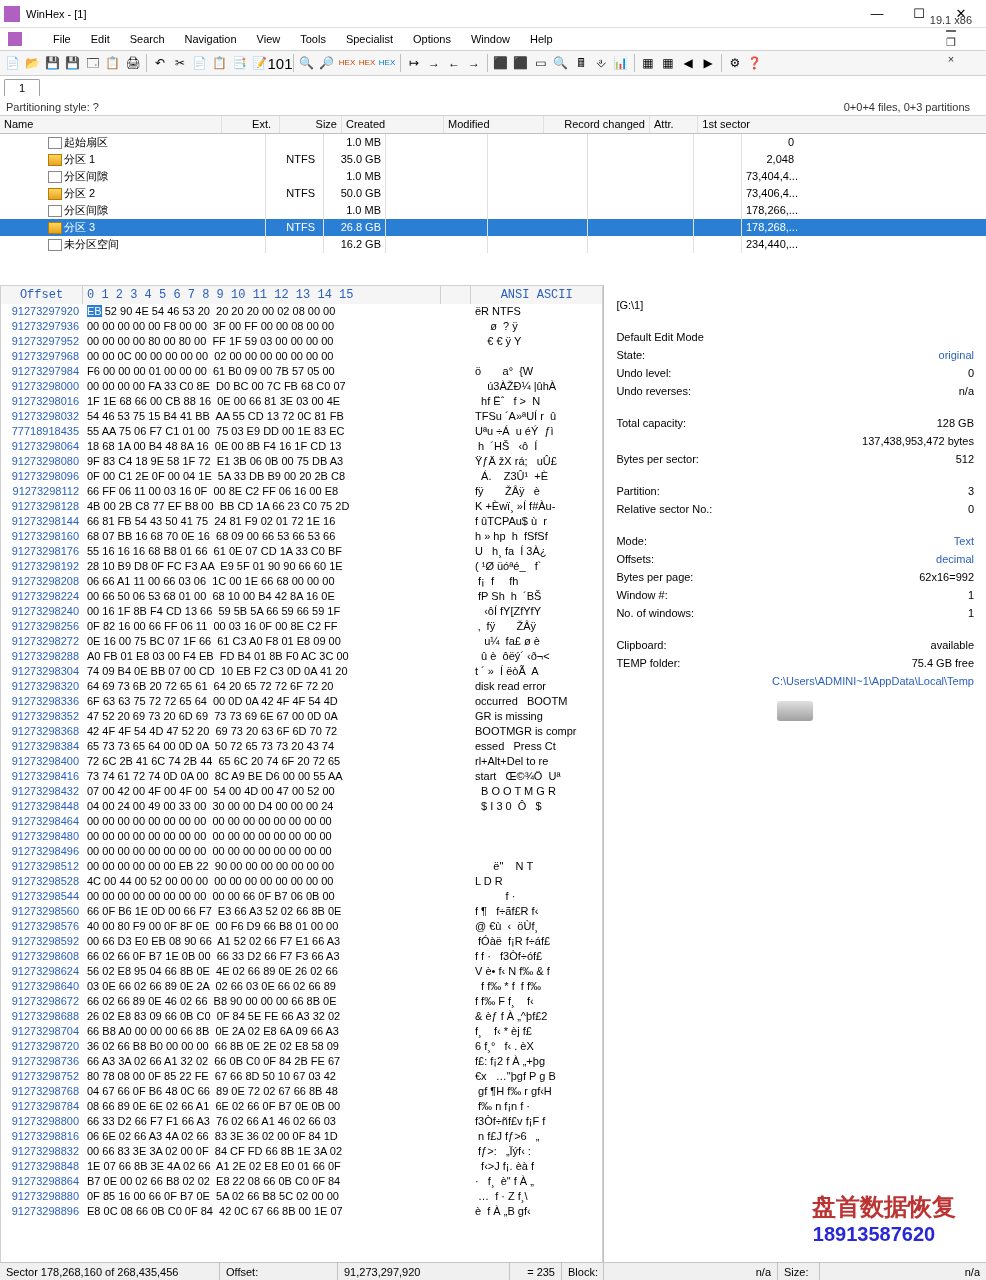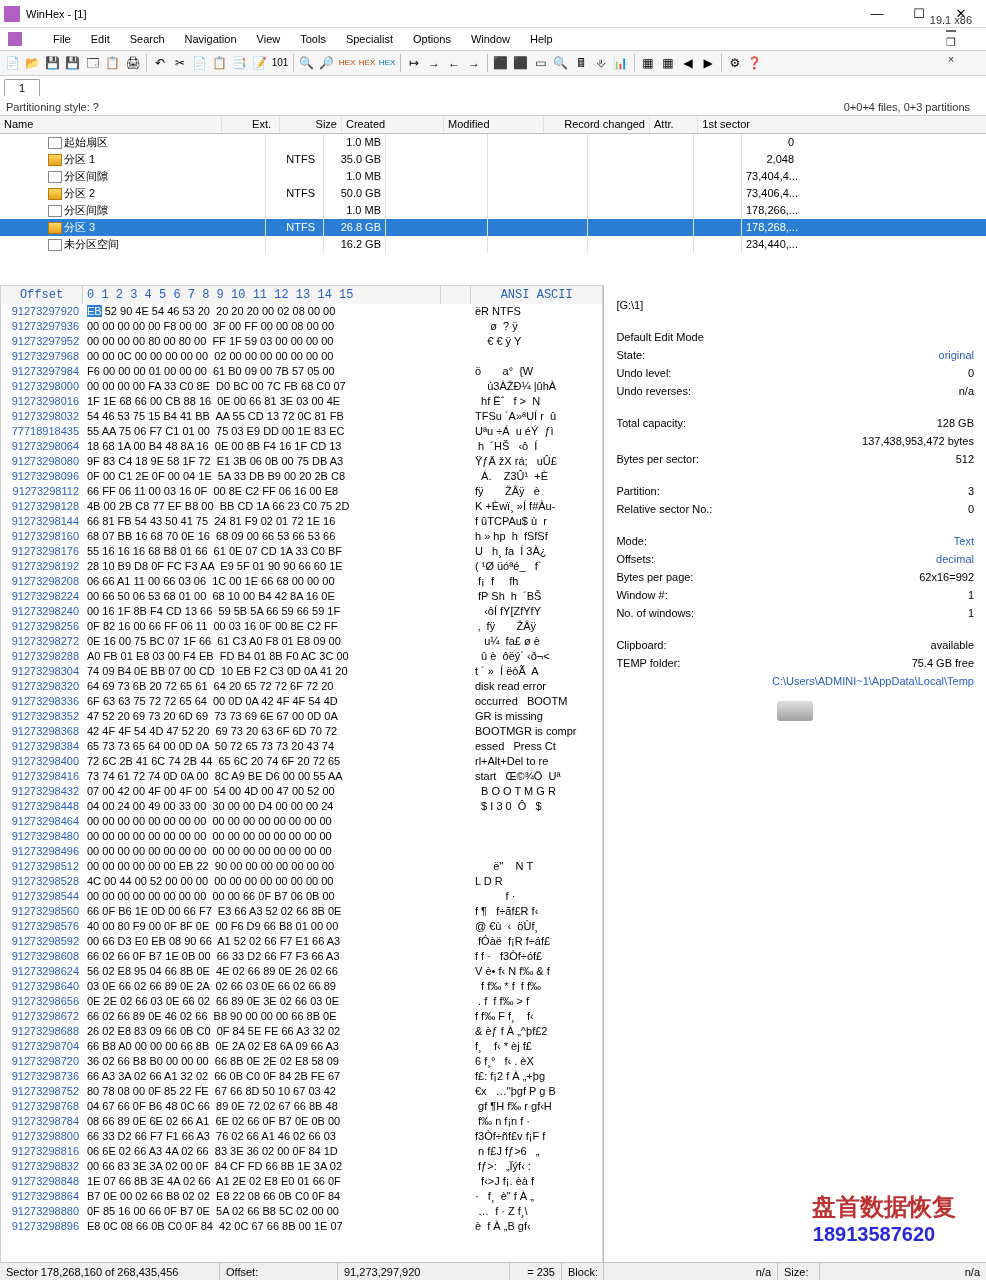--- a/index.html
+++ b/index.html
@@ -97,21 +97,21 @@
   <span class="tbtn">🗔</span>
   <span class="tbtn">📋</span>
   <span class="tbtn">🖨</span>
   <span class="sep"></span>
   <span class="tbtn">↶</span>
   <span class="tbtn">✂</span>
   <span class="tbtn">📄</span>
   <span class="tbtn">📋</span>
   <span class="tbtn">📑</span>
   <span class="tbtn">📝</span>
-  <span class="tbtn" style="font-size:10px">101</span>
+  <span class="tbtn" style="font-size:15px">101</span>
   <span class="sep"></span>
   <span class="tbtn">🔍</span>
   <span class="tbtn">🔎</span>
   <span class="tbtn" style="font-size:8px;color:#c40">HEX</span>
   <span class="tbtn" style="font-size:8px;color:#c40">HEX</span>
   <span class="tbtn" style="font-size:8px;color:#07c">HEX</span>
   <span class="sep"></span>
   <span class="tbtn">↦</span>
   <span class="tbtn">→</span>
   <span class="tbtn">←</span>
@@ -276,21 +276,20 @@
           <div class="hex-row"><span class="off">91273298496</span><span class="bytes">00 00 00 00 00 00 00 00  00 00 00 00 00 00 00 00</span><span class="asc-space"></span><span class="asc">                </span></div>
           <div class="hex-row"><span class="off">91273298512</span><span class="bytes">00 00 00 00 00 00 EB 22  90 00 00 00 00 00 00 00</span><span class="asc-space"></span><span class="asc">      ë"    N T </span></div>
           <div class="hex-row"><span class="off">91273298528</span><span class="bytes">4C 00 44 00 52 00 00 00  00 00 00 00 00 00 00 00</span><span class="asc-space"></span><span class="asc">L D R           </span></div>
           <div class="hex-row"><span class="off">91273298544</span><span class="bytes">00 00 00 00 00 00 00 00  00 00 66 0F B7 06 0B 00</span><span class="asc-space"></span><span class="asc">          f ·   </span></div>
           <div class="hex-row"><span class="off">91273298560</span><span class="bytes">66 0F B6 1E 0D 00 66 F7  E3 66 A3 52 02 66 8B 0E</span><span class="asc-space"></span><span class="asc">f ¶   f÷ãf£R f‹ </span></div>
           <div class="hex-row"><span class="off">91273298576</span><span class="bytes">40 00 80 F9 00 0F 8F 0E  00 F6 D9 66 B8 01 00 00</span><span class="asc-space"></span><span class="asc">@ €ù  ‹  öÙf¸   </span></div>
           <div class="hex-row"><span class="off">91273298592</span><span class="bytes">00 66 D3 E0 EB 08 90 66  A1 52 02 66 F7 E1 66 A3</span><span class="asc-space"></span><span class="asc"> fÓàë  f¡R f÷áf£</span></div>
           <div class="hex-row"><span class="off">91273298608</span><span class="bytes">66 02 66 0F B7 1E 0B 00  66 33 D2 66 F7 F3 66 A3</span><span class="asc-space"></span><span class="asc">f f ·   f3Òf÷óf£</span></div>
           <div class="hex-row"><span class="off">91273298624</span><span class="bytes">56 02 E8 95 04 66 8B 0E  4E 02 66 89 0E 26 02 66</span><span class="asc-space"></span><span class="asc">V è• f‹ N f‰ &amp; f</span></div>
           <div class="hex-row"><span class="off">91273298640</span><span class="bytes">03 0E 66 02 66 89 0E 2A  02 66 03 0E 66 02 66 89</span><span class="asc-space"></span><span class="asc">  f f‰ * f  f f‰</span></div>
-          <div class="hex-row"><span class="off">91273298656</span><span class="bytes">0E 2E 02 66 03 0E 66 02  66 89 0E 3E 02 66 03 0E</span><span class="asc-space"></span><span class="asc"> . f  f f‰ &gt; f  </span></div>
           <div class="hex-row"><span class="off">91273298672</span><span class="bytes">66 02 66 89 0E 46 02 66  B8 90 00 00 00 66 8B 0E</span><span class="asc-space"></span><span class="asc">f f‰ F f¸    f‹ </span></div>
           <div class="hex-row"><span class="off">91273298688</span><span class="bytes">26 02 E8 83 09 66 0B C0  0F 84 5E FE 66 A3 32 02</span><span class="asc-space"></span><span class="asc">&amp; èƒ f À „^þf£2 </span></div>
           <div class="hex-row"><span class="off">91273298704</span><span class="bytes">66 B8 A0 00 00 00 66 8B  0E 2A 02 E8 6A 09 66 A3</span><span class="asc-space"></span><span class="asc">f¸    f‹ * èj f£</span></div>
           <div class="hex-row"><span class="off">91273298720</span><span class="bytes">36 02 66 B8 B0 00 00 00  66 8B 0E 2E 02 E8 58 09</span><span class="asc-space"></span><span class="asc">6 f¸°   f‹ . èX </span></div>
           <div class="hex-row"><span class="off">91273298736</span><span class="bytes">66 A3 3A 02 66 A1 32 02  66 0B C0 0F 84 2B FE 67</span><span class="asc-space"></span><span class="asc">f£: f¡2 f À „+þg</span></div>
           <div class="hex-row"><span class="off">91273298752</span><span class="bytes">80 78 08 00 0F 85 22 FE  67 66 8D 50 10 67 03 42</span><span class="asc-space"></span><span class="asc">€x   …"þgf P g B</span></div>
           <div class="hex-row"><span class="off">91273298768</span><span class="bytes">04 67 66 0F B6 48 0C 66  89 0E 72 02 67 66 8B 48</span><span class="asc-space"></span><span class="asc"> gf ¶H f‰ r gf‹H</span></div>
           <div class="hex-row"><span class="off">91273298784</span><span class="bytes">08 66 89 0E 6E 02 66 A1  6E 02 66 0F B7 0E 0B 00</span><span class="asc-space"></span><span class="asc"> f‰ n f¡n f ·   </span></div>
           <div class="hex-row"><span class="off">91273298800</span><span class="bytes">66 33 D2 66 F7 F1 66 A3  76 02 66 A1 46 02 66 03</span><span class="asc-space"></span><span class="asc">f3Òf÷ñf£v f¡F f </span></div>
           <div class="hex-row"><span class="off">91273298816</span><span class="bytes">06 6E 02 66 A3 4A 02 66  83 3E 36 02 00 0F 84 1D</span><span class="asc-space"></span><span class="asc"> n f£J fƒ&gt;6   „ </span></div>

